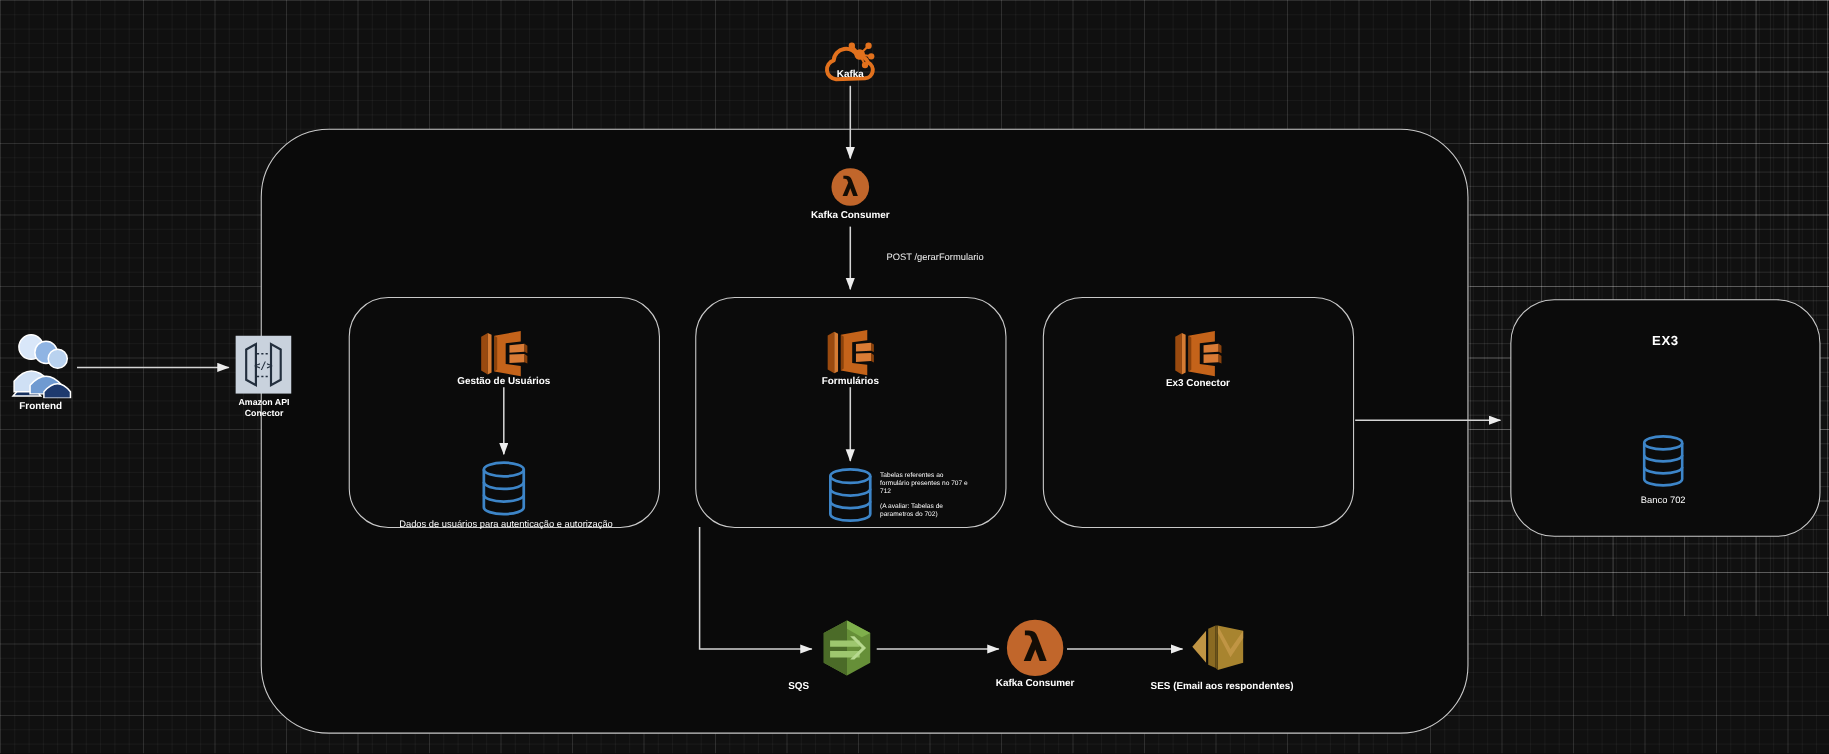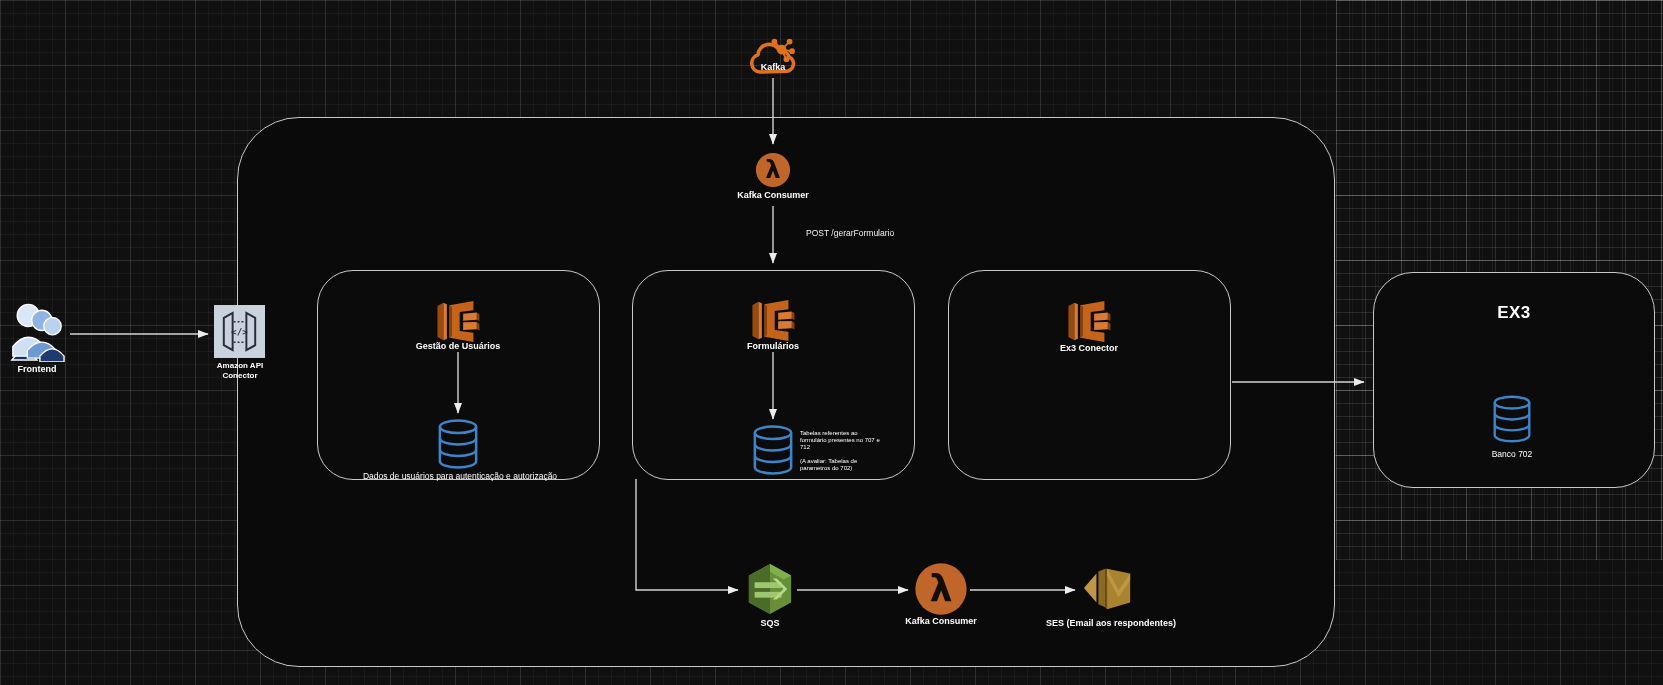--- a/index.html
+++ b/index.html
@@ -33,21 +33,21 @@
   .edges{position:absolute;left:0;top:0;}
   .edge{stroke:#d4d4d4;stroke-width:1.4;fill:none;}
   .node{position:absolute;}
   .node-label{
     position:absolute;color:#ffffff;font-size:9px;font-weight:700;
     white-space:nowrap;transform:translateX(-50%);text-align:center;
   }
   .caption{font-weight:400;font-size:8.5px;}
   .edge-label{position:absolute;color:#f2f2f2;font-size:8.5px;font-weight:400;white-space:nowrap;}
   .gw-label{white-space:normal;width:76px;line-height:10px;font-size:8px;}
-  .ex3-title{font-size:17px;letter-spacing:0.5px;}
+  .ex3-title{font-size:12px;letter-spacing:0.5px;}
   .db-note{
     position:absolute;left:800px;top:430px;width:82px;color:#ffffff;
     font-size:6px;line-height:7px;font-weight:400;
   }
   .db-note .p2{margin-top:7px;}
 </style>
 </head>
 <body>
 
 <div class="canvas">
@@ -216,21 +216,21 @@
   <div class="node" style="left:745px;top:562px;">
     <svg width="50" height="54" viewBox="0 0 52 56">
       <polygon points="26,2 48,14 48,42 26,54 4,42 4,14" fill="#668f38"></polygon>
       <polygon points="26,2 26,54 4,42 4,14" fill="#4b6b28"></polygon>
       <polygon points="26,2 48,14 40,18 26,10" fill="#7fb04c"></polygon>
       <polygon points="10,21 38,21 38,27 10,27" fill="#9ec76f"></polygon>
       <polygon points="10,31 38,31 38,37 10,37" fill="#9ec76f"></polygon>
       <polygon points="33,17 44,28 33,39 29,39 40,28 29,17" fill="#b7d98f"></polygon>
     </svg>
   </div>
-  <div class="node-label" style="left:770px;top:618px;">SQS</div>
+  <div class="node-label" style="left:726px;top:618px;">SQS</div>
 
   <div class="node" style="left:914px;top:562px;">
     <svg width="54" height="54" viewBox="0 0 40 40">
       <circle cx="20" cy="20" r="19" fill="#c1662b"></circle>
       <text x="20" y="29" text-anchor="middle" font-size="27" font-weight="bold" fill="#140d05" font-family="DejaVu Sans">λ</text>
     </svg>
   </div>
   <div class="node-label" style="left:941px;top:616px;">Kafka Consumer</div>
 
   <div class="node" style="left:1082px;top:562px;">

